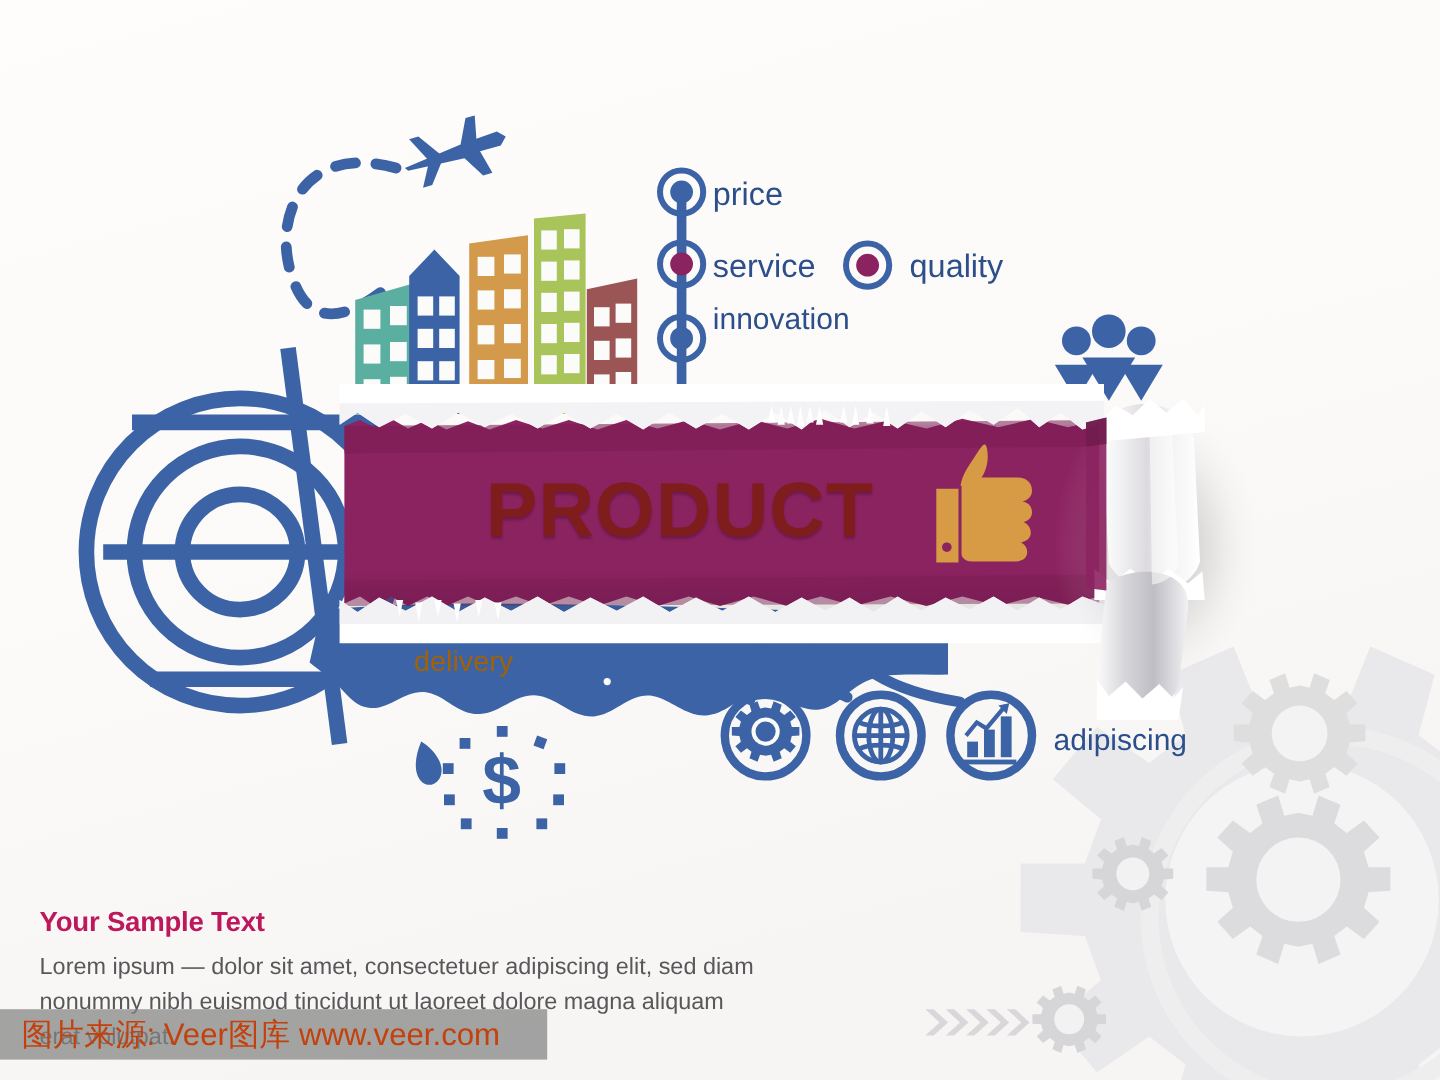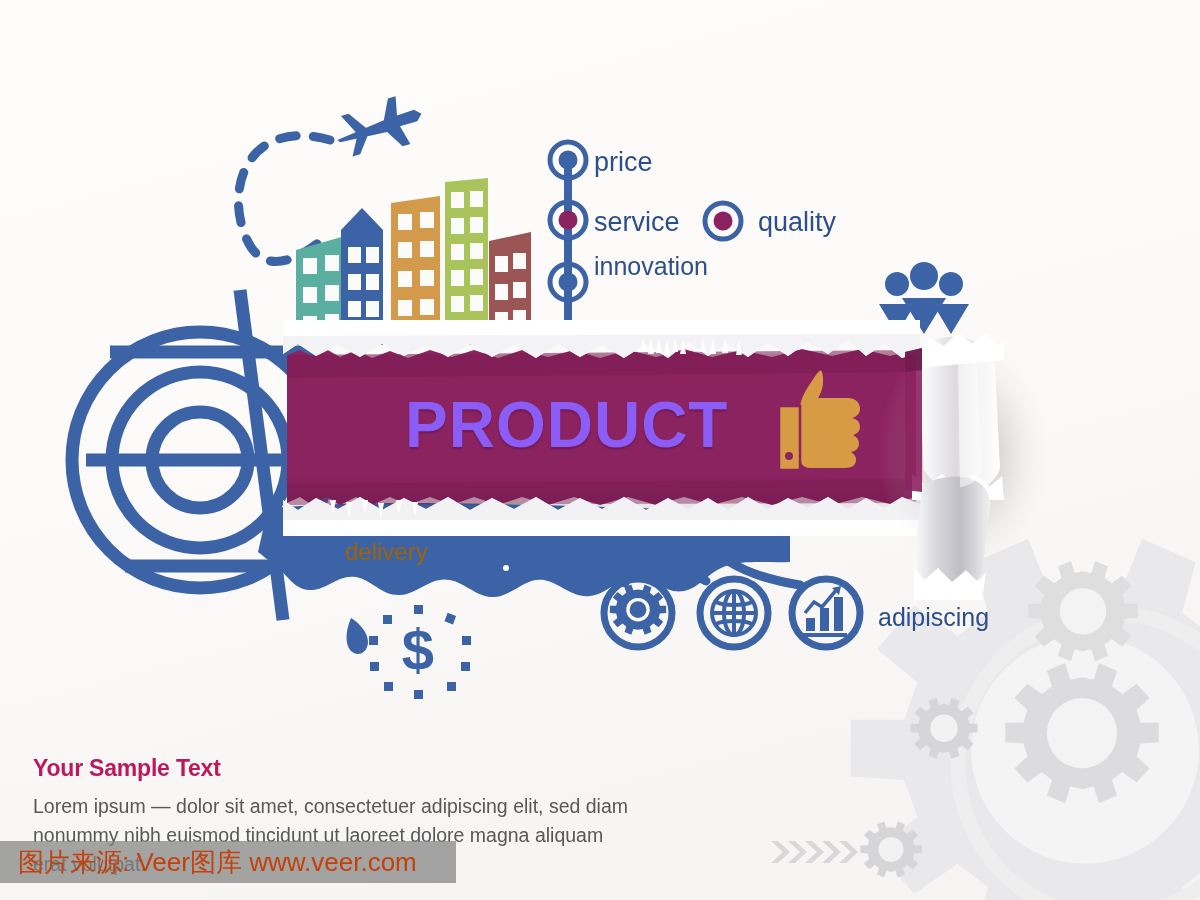--- a/index.html
+++ b/index.html
@@ -86,21 +86,21 @@
     white-space: nowrap;
   }
   .banner-word {
     position: absolute;
     left: 405px;
     top: 388px;
     font-family: "Liberation Sans", sans-serif;
     font-weight: bold;
     font-size: 64px;
     letter-spacing: 1px;
-    color: #8b5cf6;
+    color: #7f1d1d;
     white-space: nowrap;
     text-shadow: 0 2px 2px rgba(60,10,40,0.35);
   }
 </style>
 </head>
 <body>
 
 <div id="stage">
 
   <svg id="art" viewBox="0 0 1200 900" xmlns="http://www.w3.org/2000/svg">

